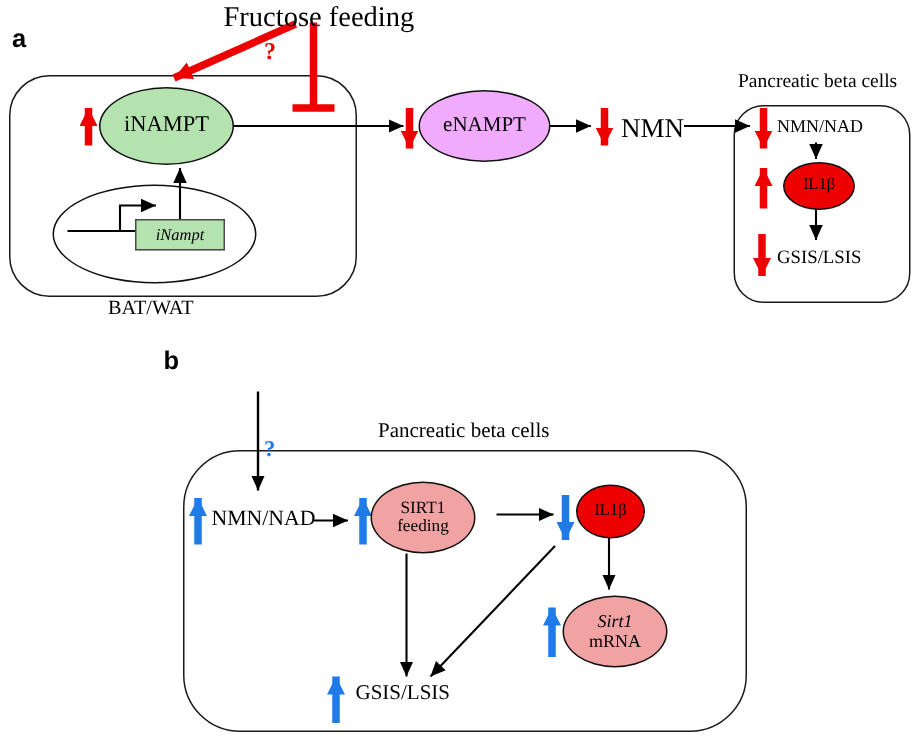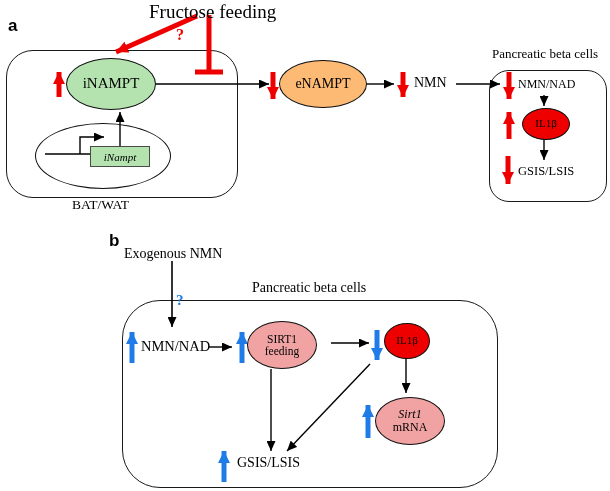--- a/index.html
+++ b/index.html
@@ -72,21 +72,21 @@
     <line x1="368" y1="438" x2="368" y2="405" stroke="#1e7be8" stroke-width="5" marker-end="url(#mBlu)"></line>
     <line x1="224" y1="482" x2="224" y2="451" stroke="#1e7be8" stroke-width="5" marker-end="url(#mBlu)"></line>
   </svg>
 
   <div class="ellipse" style="left:66px;top:58px;width:88px;height:50px;background:#b5e3b0;font-size:15px;">
     <span>iNAMPT</span>
   </div>
   <div class="generect" style="left:90px;top:146px;width:58px;height:19px;background:#b5e3b0;font-size:11px;font-style:italic;">
     <span>iNampt</span>
   </div>
-  <div class="ellipse" style="left:279px;top:60px;width:86px;height:46px;background:#fdba74;font-size:14px;">
+  <div class="ellipse" style="left:279px;top:60px;width:86px;height:46px;background:#f0abfc;font-size:14px;">
     <span>eNAMPT</span>
   </div>
   <div class="ellipse" style="left:522px;top:108px;width:46px;height:30px;background:#ee0000;font-size:11px;">
     <span>IL1β</span>
   </div>
   <div class="ellipse" style="left:247px;top:321px;width:68px;height:46px;background:#f1a3a3;font-size:11.5px;">
     <span>
       <span style="display:block;">SIRT1</span>
       <span style="display:block;">feeding</span>
     </span>
@@ -99,24 +99,23 @@
       <span style="display:block;font-style:italic;">Sirt1</span>
       <span style="display:block;">mRNA</span>
     </span>
   </div>
 
   <span class="lbl panel-letter" style="left:8px;top:16px;">a</span>
   <span class="lbl" style="left:149px;top:1px;font-size:19px;">Fructose feeding</span>
   <span class="lbl qmark" style="left:176px;top:26px;font-size:16px;color:#ee0000;">?</span>
   <span class="lbl" style="left:72px;top:197px;font-size:13.5px;">BAT/WAT</span>
   <span class="lbl" style="left:492px;top:46px;font-size:13px;">Pancreatic beta cells</span>
-  <span class="lbl" style="left:414px;top:75px;font-size:14px;">NMN</span>
+  <span class="lbl" style="left:414px;top:75px;font-size:18px;">NMN</span>
   <span class="lbl" style="left:518px;top:77px;font-size:12px;">NMN/NAD</span>
   <span class="lbl" style="left:518px;top:164px;font-size:12.5px;">GSIS/LSIS</span>
 
   <span class="lbl panel-letter" style="left:109px;top:231px;">b</span>
-  <span class="lbl" style="left:124px;top:246px;font-size:14px;">Exogenous NMN</span>
   <span class="lbl qmark" style="left:176px;top:292px;font-size:15px;color:#1e7be8;">?</span>
   <span class="lbl" style="left:252px;top:280px;font-size:14px;">Pancreatic beta cells</span>
   <span class="lbl" style="left:141px;top:338px;font-size:14.5px;">NMN/NAD</span>
   <span class="lbl" style="left:237px;top:455px;font-size:14px;">GSIS/LSIS</span>
 
 </div>
 
 </body></html>

